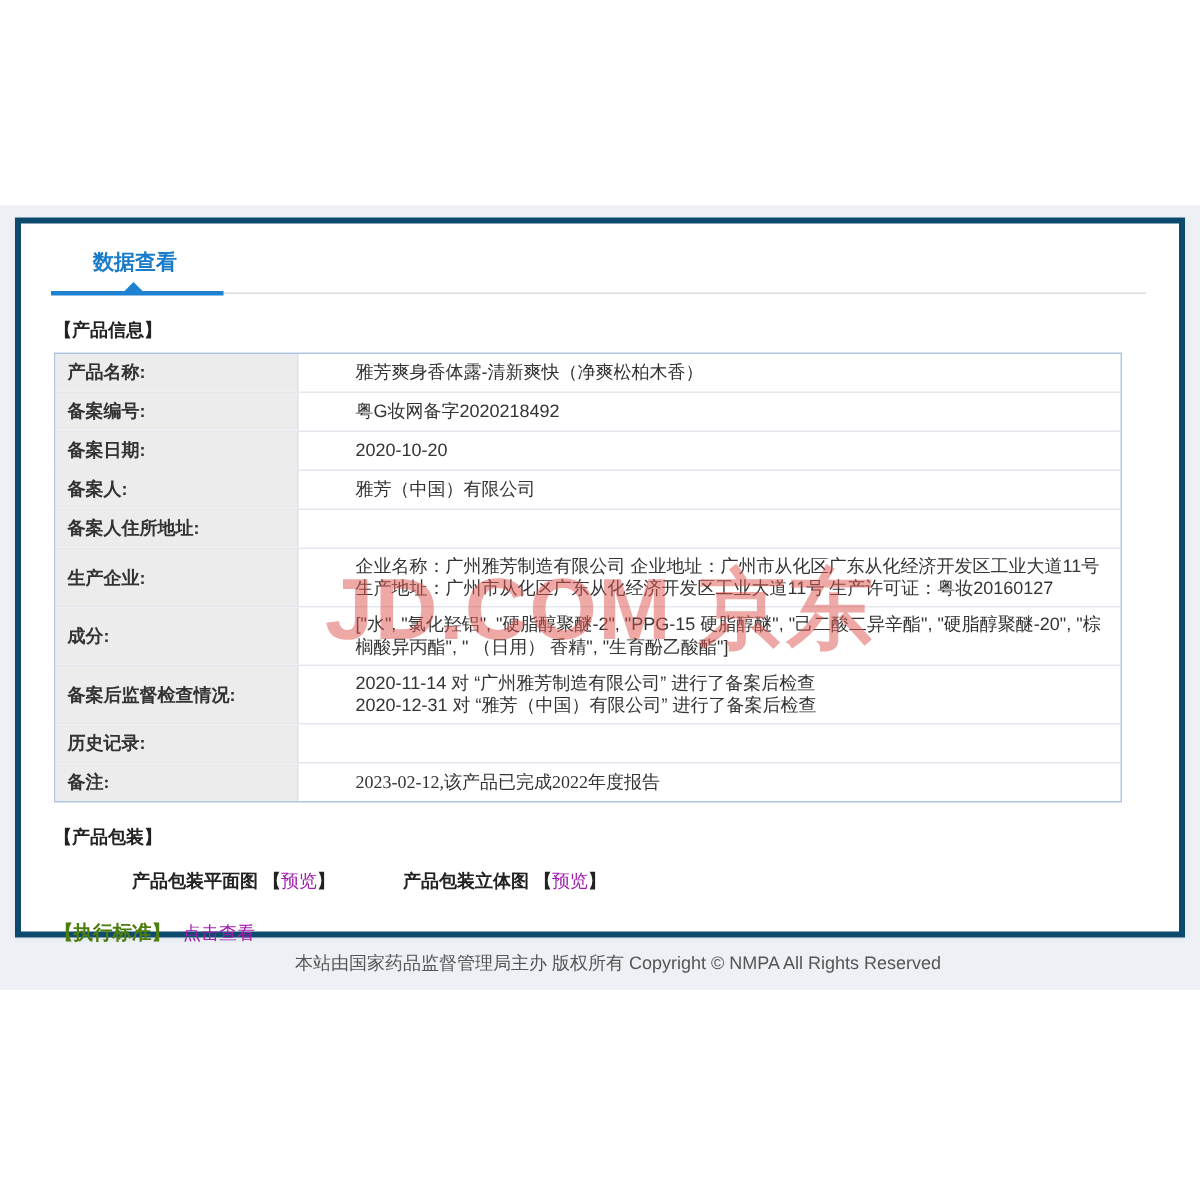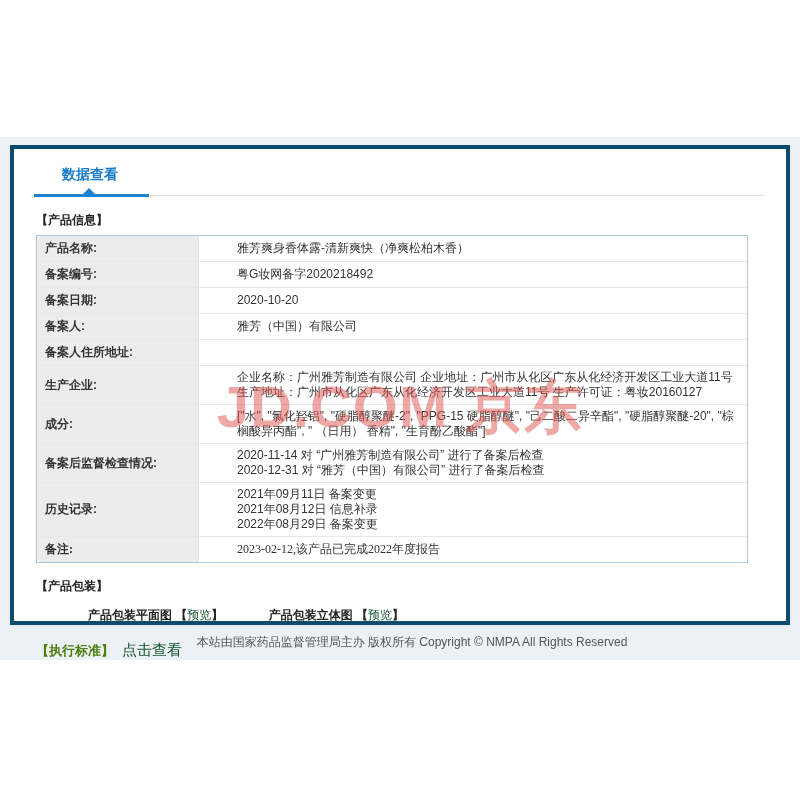--- a/index.html
+++ b/index.html
@@ -102,28 +102,28 @@
     justify-content: center;
     margin-left: 28px;
   }
 
   
   .pack-items { margin-top: 12px; padding-left: 52px; font-size: 12px; }
   .pack-item { display: inline-block; margin-right: 42px; }
   .pack-label { font-weight: bold; color: #222; text-align: right; }
   .bracket { font-weight: bold; color: #222; }
   .link {
-    color: #14532d;
+    color: #a21caf;
     text-decoration: none;
     cursor: pointer;
   }
   .inline-sec-row { margin-top: 17px; font-size: 13px; }
   .inline-sec-row + .inline-sec-row { margin-top: 9px; }
   .inline-sec-title { font-weight: bold; color: #4d7c0f; margin-right: 8px; }
-  .inline-sec-row .link { font-size: 15px; margin-top: 47px; }
+  .inline-sec-row .link { font-size: 12px; margin-top: 47px; }
 
   
   .footer {
     height: 34px;
     display: flex;
     align-items: center;
     justify-content: center;
     font-size: 12px;
     color: #555;
     padding-left: 24px;
@@ -205,25 +205,20 @@
           </div>
           <div class="trow">
             <div class="tlabel">备案后监督检查情况:</div>
             <div class="tvalue">
               <div>2020-11-14 对 “广州雅芳制造有限公司” 进行了备案后检查</div>
               <div>2020-12-31 对 “雅芳（中国）有限公司” 进行了备案后检查</div>
             </div>
           </div>
           <div class="trow">
             <div class="tlabel">历史记录:</div>
-            <div class="tvalue">
-              <div>2021年09月11日 备案变更</div>
-              <div>2021年08月12日 信息补录</div>
-              <div>2022年08月29日 备案变更</div>
-            </div>
           </div>
           <div class="trow">
             <div class="tlabel">备注:</div>
             <div class="tvalue">
               <div>2023-02-12,该产品已完成2022年度报告</div>
             </div>
           </div>
         </div>
 
       <div class="section-title">【产品包装】</div>

